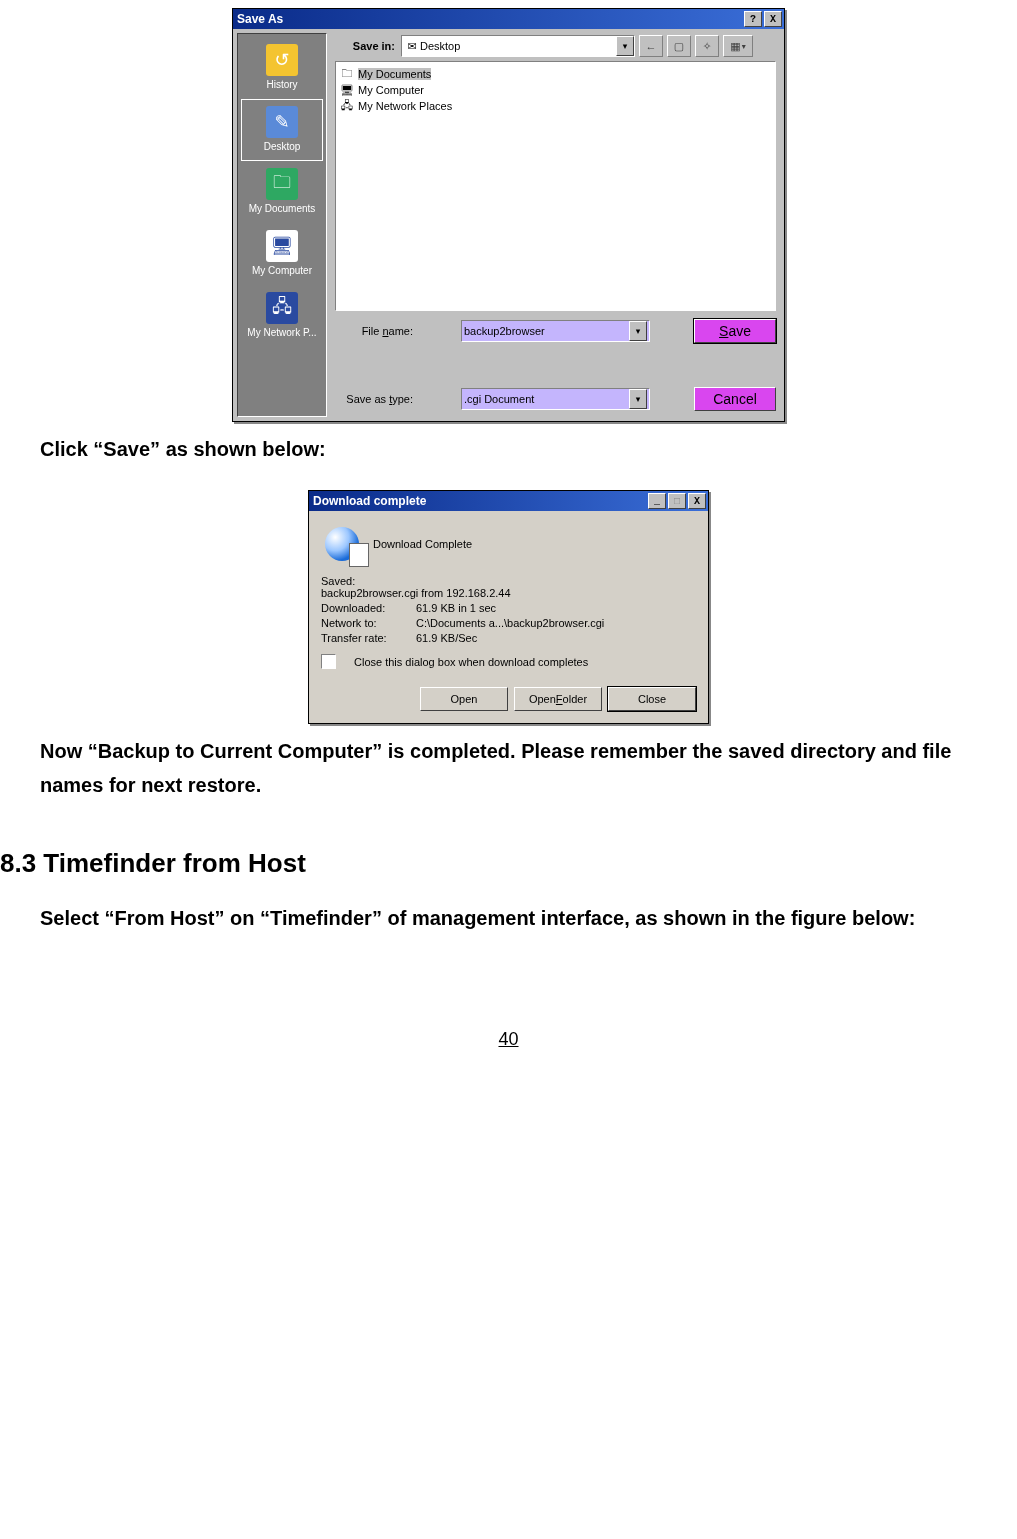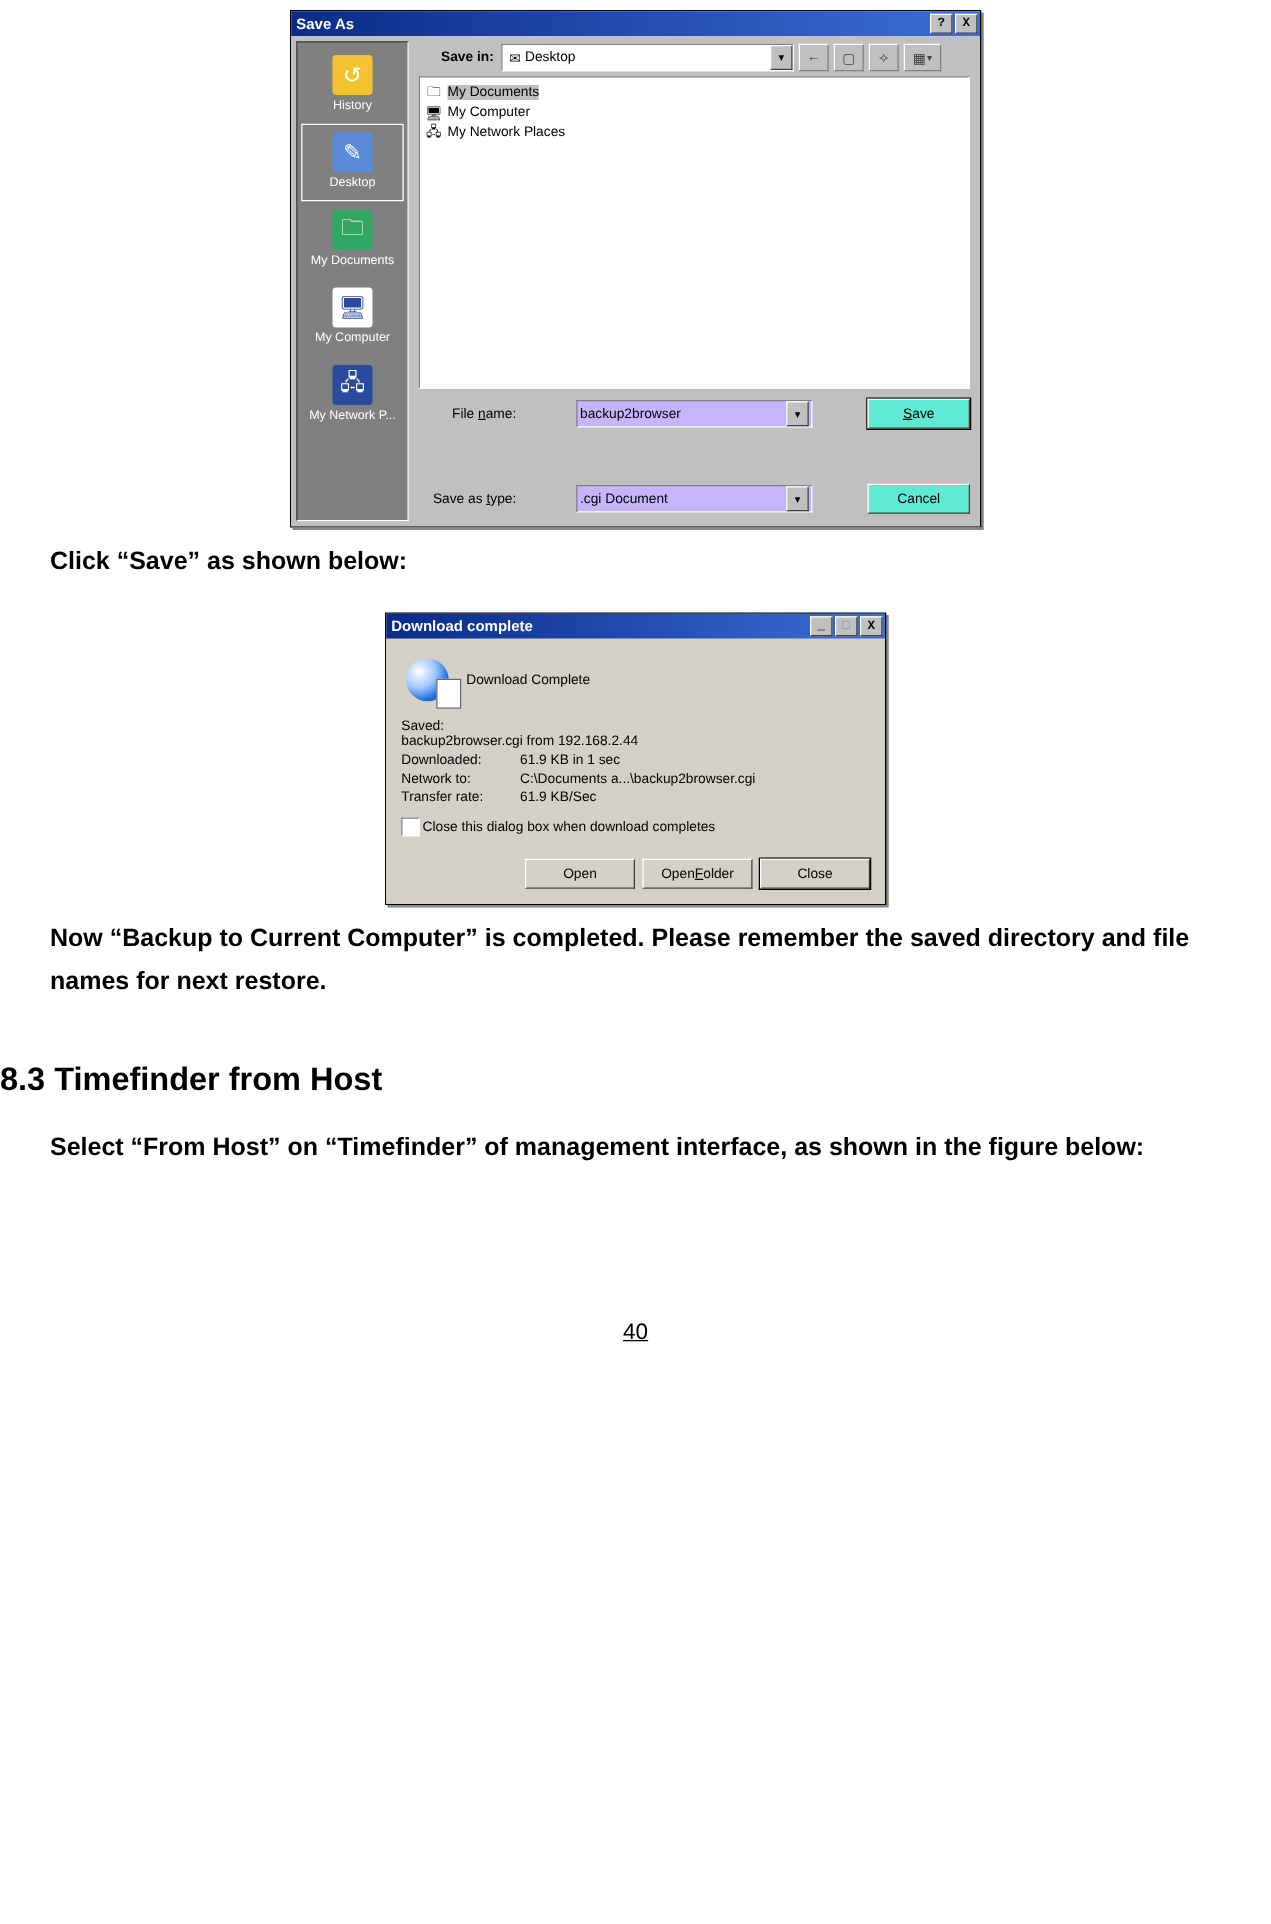--- a/index.html
+++ b/index.html
@@ -137,23 +137,23 @@
     gap:44px;
   }
   .txtfield {
     display:flex;align-items:center;
     background:#c4b5fd;
     border:1px solid #808080;border-right-color:#fff;border-bottom-color:#fff;
     height:20px;padding:0 2px;
   }
   .winbtn {
     height:22px;
-    background:#5eead4;
+    background:#d946ef;
     border:1px solid #fff;border-right-color:#404040;border-bottom-color:#404040;
-    font-size:11px;
+    font-size:14px;
     display:flex;align-items:center;justify-content:center;
   }
   .winbtn.default { box-shadow:0 0 0 1px #000; }
   
   .body-text { font-size:20px; line-height:1.7; margin: 10px 0; font-weight: bold; }
   .h2 { font-size:26px; font-weight:bold; margin-top:46px; margin-bottom:22px; }
   
   .dc-wrap { text-align:center; margin-top:24px; }
   .dc {
     display:inline-block;
@@ -173,35 +173,35 @@
     width:34px;height:34px;border-radius:50%;
     background:radial-gradient(circle at 30% 30%, #fff, #9cc7ff 40%, #1a6bd8 70%);
     position:relative;
   }
   .dc-sheet {
     position:absolute;right:-10px;bottom:-6px;
     width:18px;height:22px;background:#fff;border:1px solid #666;
   }
   .dc-row { display:flex; margin:3px 0; }
   .dc-k { width:95px; }
-  .dc-chk { display:flex; align-items:center; gap:2px; margin:10px 0 18px 0; }
+  .dc-chk { display:flex; align-items:center; gap:18px; margin:10px 0 18px 0; }
   .chkbox {
     width:13px;height:13px;background:#fff;
     border:1px solid #808080;border-right-color:#fff;border-bottom-color:#fff;
   }
   .dc-btns { display:flex; justify-content:flex-end; gap:6px; }
   .dc-btn {
     width:86px;height:22px;
     background:#d4d0c8;
     border:1px solid #fff;border-right-color:#404040;border-bottom-color:#404040;
     font-size:11px;
     display:flex;align-items:center;justify-content:center;
   }
   .dc-btn.default { box-shadow:0 0 0 1px #000; }
-  .pgno { text-align:center; font-size:18px; margin-top:120px;text-decoration:underline; }
+  .pgno { text-align:center; font-size:18px; margin-top:94px;text-decoration:underline; }
   .underline-letter { text-decoration: underline; }
 </style>
 </head>
 <body>
 
 <div class="page">
 
   <div class="saveas-wrap">
     <div class="saveas">
       <div class="titlebar">

